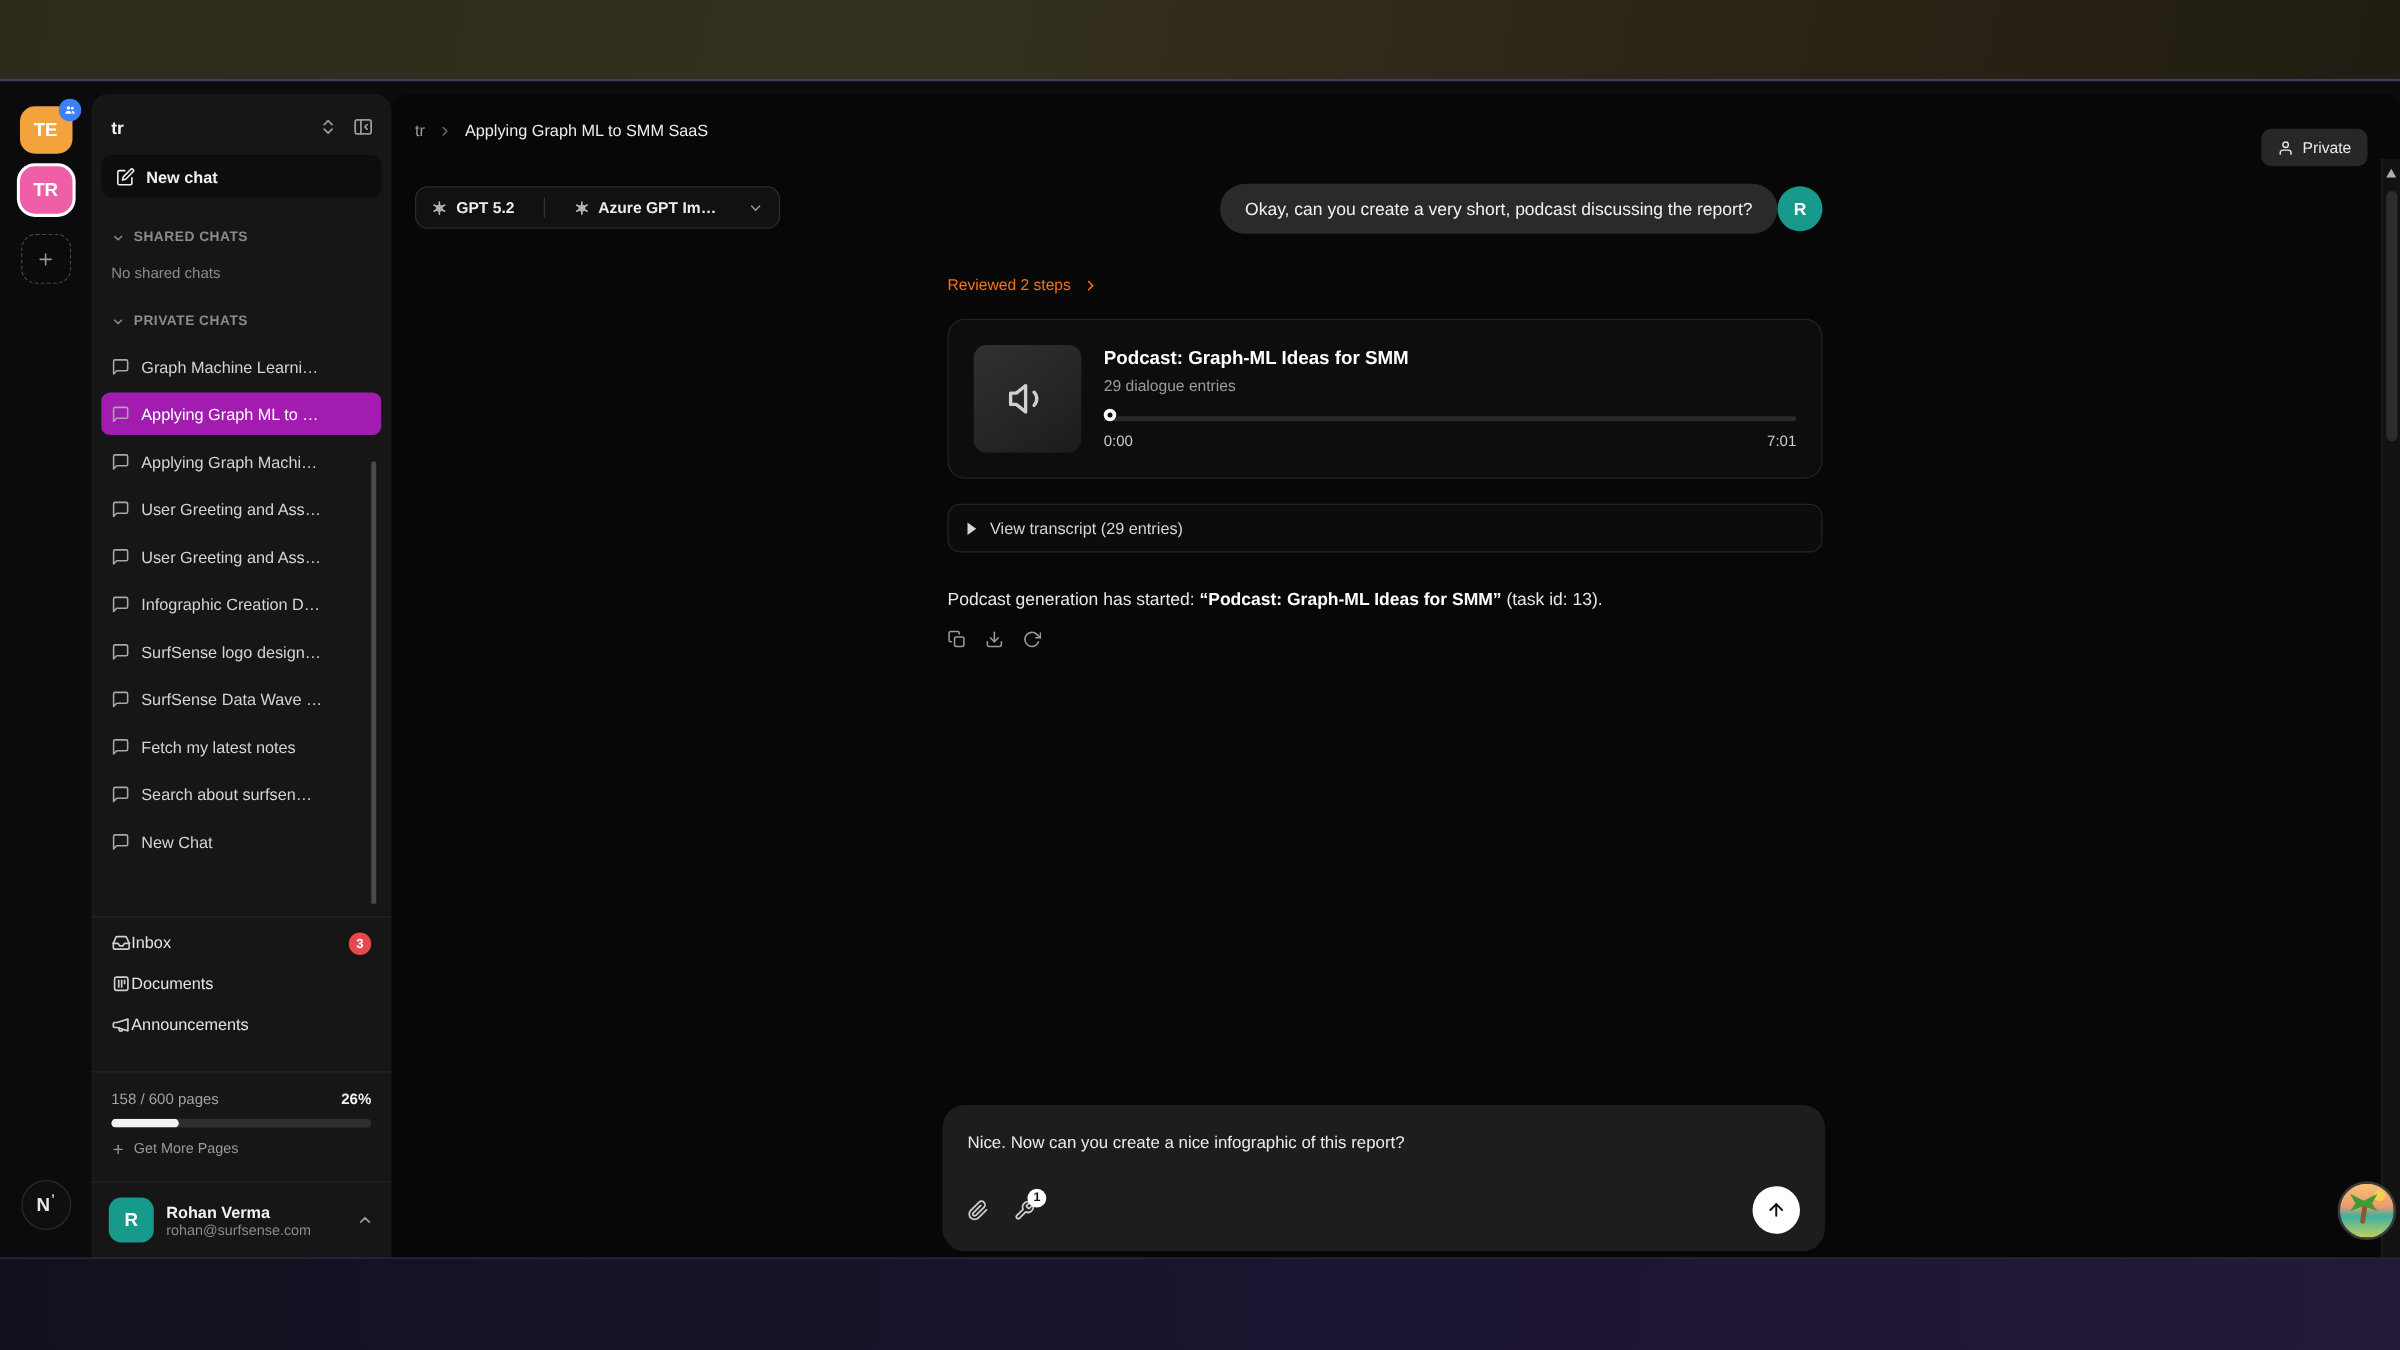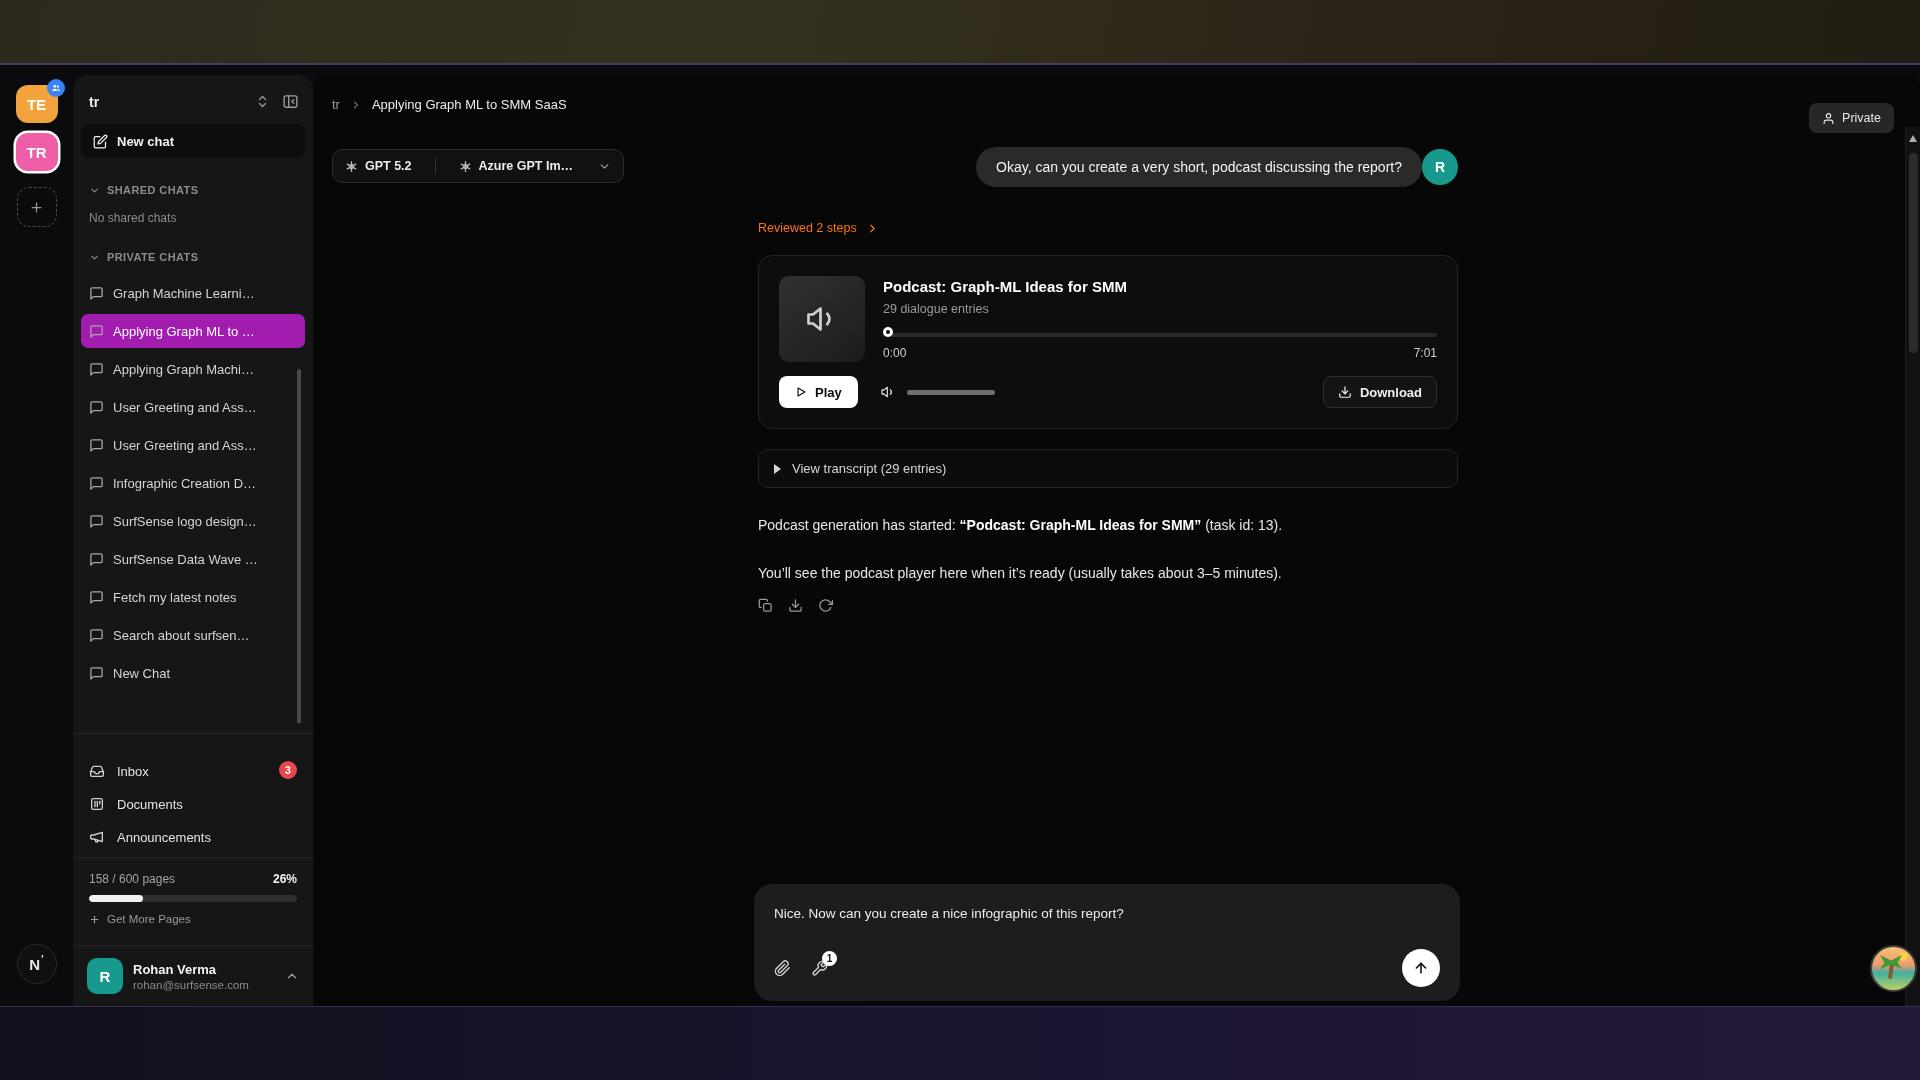--- a/index.html
+++ b/index.html
@@ -49,21 +49,21 @@
   .sb-empty{color:#8b8b8b;font-size:12px;padding:0 16px;margin-top:15px;}
   .chat-list{margin-top:13px;padding:0 8px;}
   .chat-item{height:34px;margin-bottom:4px;display:flex;align-items:center;gap:9px;
     padding:0 8px;border-radius:7px;color:#d4d4d4;font-size:13px;cursor:pointer;
     white-space:nowrap;overflow:hidden;}
   .chat-item.active{background:#a21caf;color:#fff;}
   .chat-item .ci{color:#a8a8a8;flex:0 0 auto;}
   .sb-thumb{position:absolute;right:12px;top:211px;width:4px;height:416px;
     background:#4a4a4a;border-radius:2px;}
   .sb-nav{padding:12px 8px 0;border-top:1px solid #232323;margin-top:10px;}
-  .nav-item{height:33px;display:flex;align-items:flex-end;gap:12px;padding:0 8px;
+  .nav-item{height:33px;display:flex;align-items:flex-start;gap:0;padding:0 8px;
     color:#e4e4e4;font-size:13px;border-radius:7px;cursor:pointer;}
   .nav-item .ni{color:#cfcfcf;}
   .nav-badge{margin-left:auto;background:#e5484d;color:#fff;min-width:18px;height:18px;
     border-radius:50%;font-size:10.5px;display:flex;align-items:center;justify-content:center;
     font-weight:bold;}
   .usage{padding:14px 16px 12px;border-top:1px solid #232323;margin-top:12px;}
   .usage-row{display:flex;justify-content:space-between;align-items:center;}
   .usage-pages{color:#a3a3a3;font-size:12px;}
   .usage-pct{color:#f2f2f2;font-size:12px;font-weight:bold;}
   .usage-bar{margin-top:9px;height:7px;border-radius:4px;background:#2e2e2e;overflow:hidden;}
@@ -493,54 +493,30 @@
             <div class="pc-slider">
               <div class="pc-track"></div>
               <div class="pc-knob"></div>
             </div>
             <div class="pc-times">
               <span>0:00</span>
               <span>7:01</span>
             </div>
           </div>
         </div>
-        <div class="pc-controls">
-          <div class="play-btn">
-            <svg width="12" height="12" viewBox="0 0 24 24" fill="none" stroke="currentColor" stroke-width="2.2" stroke-linejoin="round">
-                <polygon points="6 4 20 12 6 20 6 4"></polygon>
-              </svg>
-            <span>Play</span>
-          </div>
-          <div class="vol-group">
-            <svg width="16" height="16" viewBox="0 0 24 24" fill="none" stroke="currentColor" stroke-width="2" stroke-linecap="round" stroke-linejoin="round">
-                <polygon points="11 5 6 9 3 9 3 15 6 15 11 19 11 5"></polygon>
-                <path d="M15.5 8.5a5 5 0 0 1 0 7"></path>
-              </svg>
-            <div class="vol-bar"></div>
-          </div>
-          <div class="dl-btn">
-            <svg width="14" height="14" viewBox="0 0 24 24" fill="none" stroke="currentColor" stroke-width="2.1" stroke-linecap="round" stroke-linejoin="round">
-                <path d="M21 15v4a2 2 0 0 1-2 2H5a2 2 0 0 1-2-2v-4"></path>
-                <polyline points="7 10 12 15 17 10"></polyline>
-                <line x1="12" y1="15" x2="12" y2="3"></line>
-              </svg>
-            <span>Download</span>
-          </div>
-        </div>
       </div>
 
       <div class="transcript-row">
         <span class="tri-right"></span>
         <span>View transcript (29 entries)</span>
       </div>
 
       <div class="status-p">
         <span>Podcast generation has started: </span><b>“Podcast: Graph-ML Ideas for SMM”</b><span> (task id: 13).</span>
       </div>
-      <div class="note-p">You’ll see the podcast player here when it’s ready (usually takes about 3–5 minutes).</div>
 
       <div class="msg-actions">
         <span class="ma">
           <svg width="15" height="15" viewBox="0 0 24 24" fill="none" stroke="currentColor" stroke-width="2" stroke-linecap="round" stroke-linejoin="round">
               <rect x="9" y="9" width="12" height="12" rx="2.5"></rect>
               <path d="M5 15H4a2 2 0 0 1-2-2V4a2 2 0 0 1 2-2h9a2 2 0 0 1 2 2v1"></path>
             </svg>
         </span>
         <span class="ma">
           <svg width="15" height="15" viewBox="0 0 24 24" fill="none" stroke="currentColor" stroke-width="2" stroke-linecap="round" stroke-linejoin="round">

